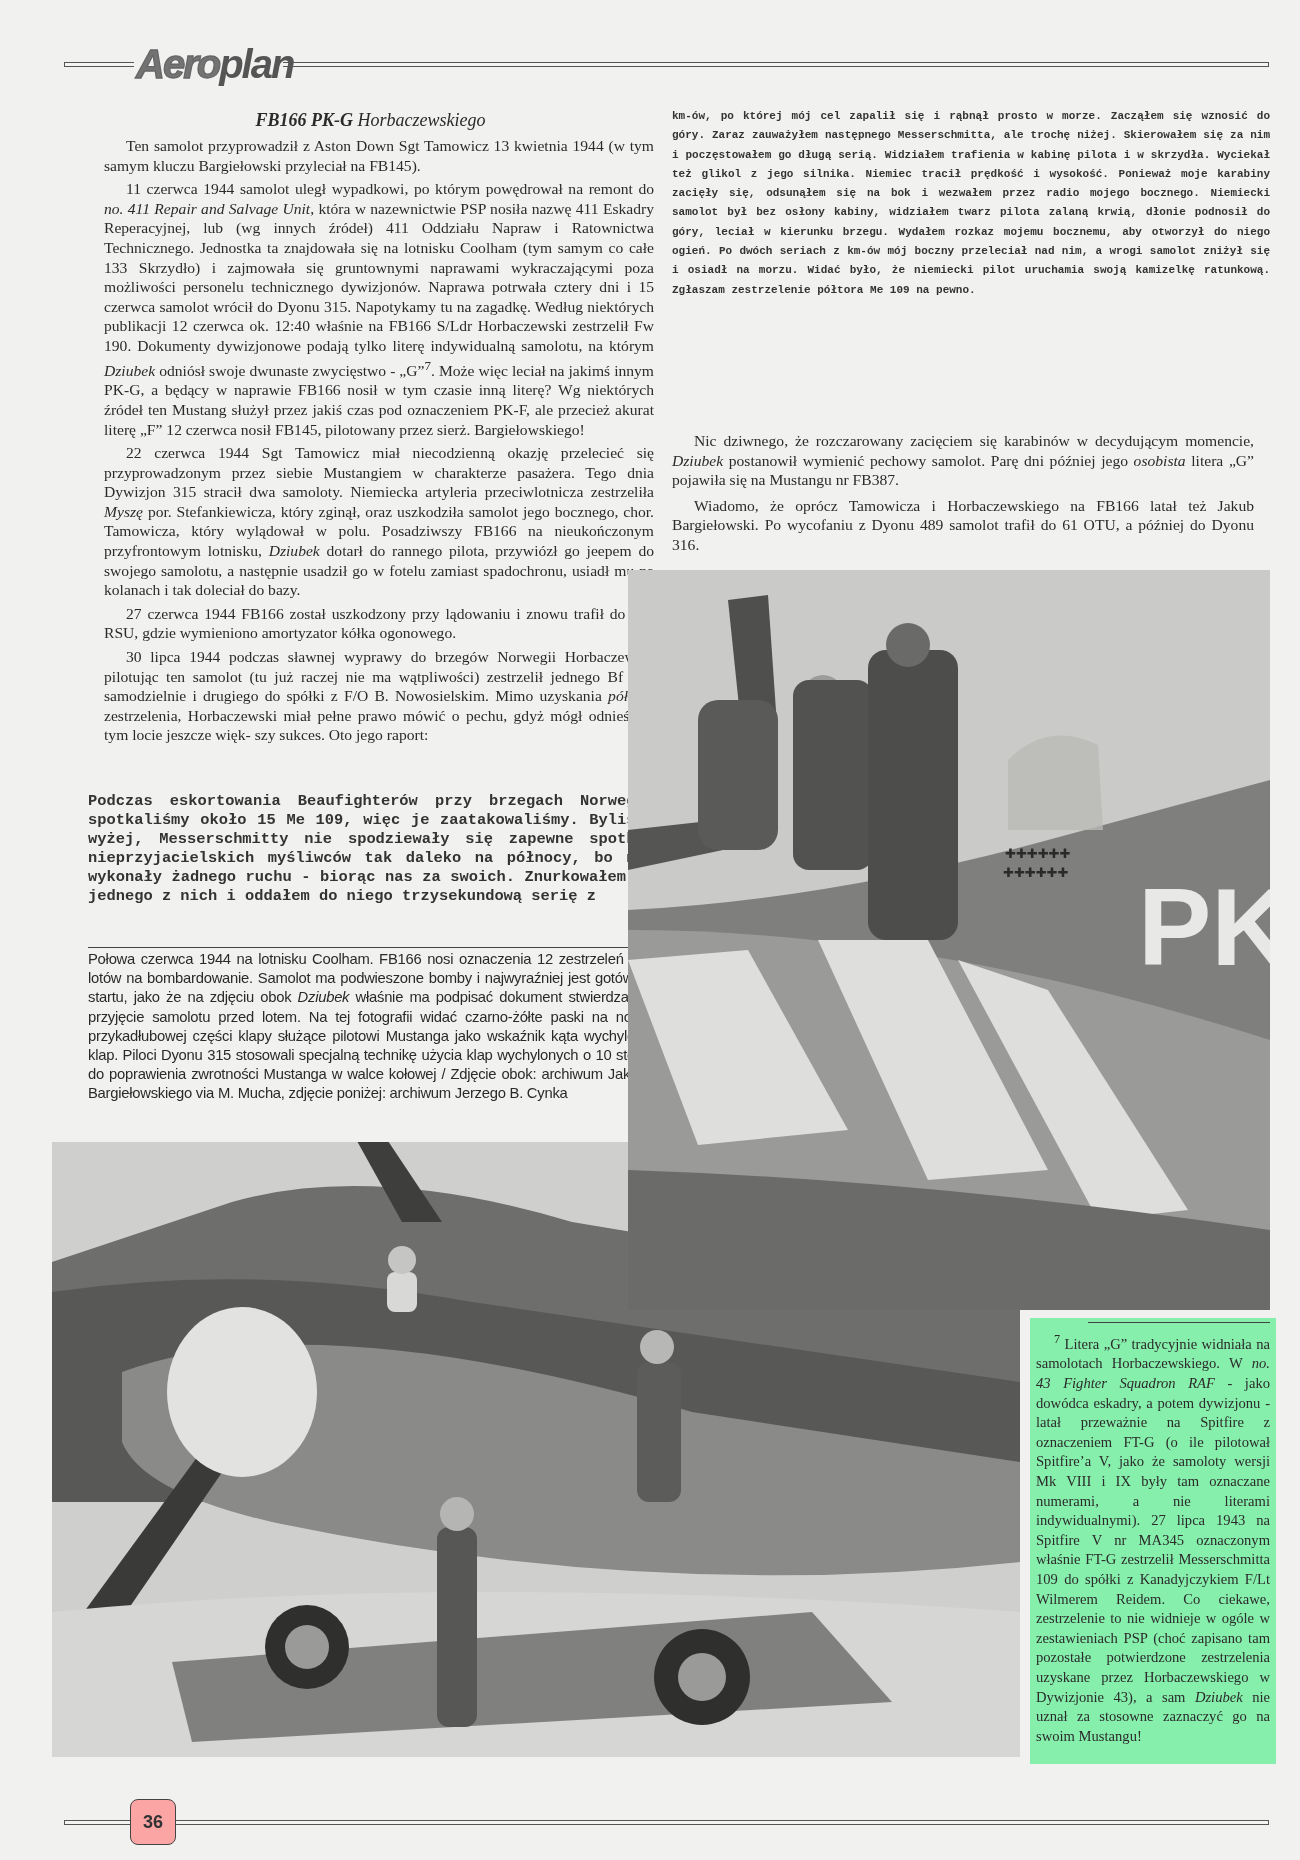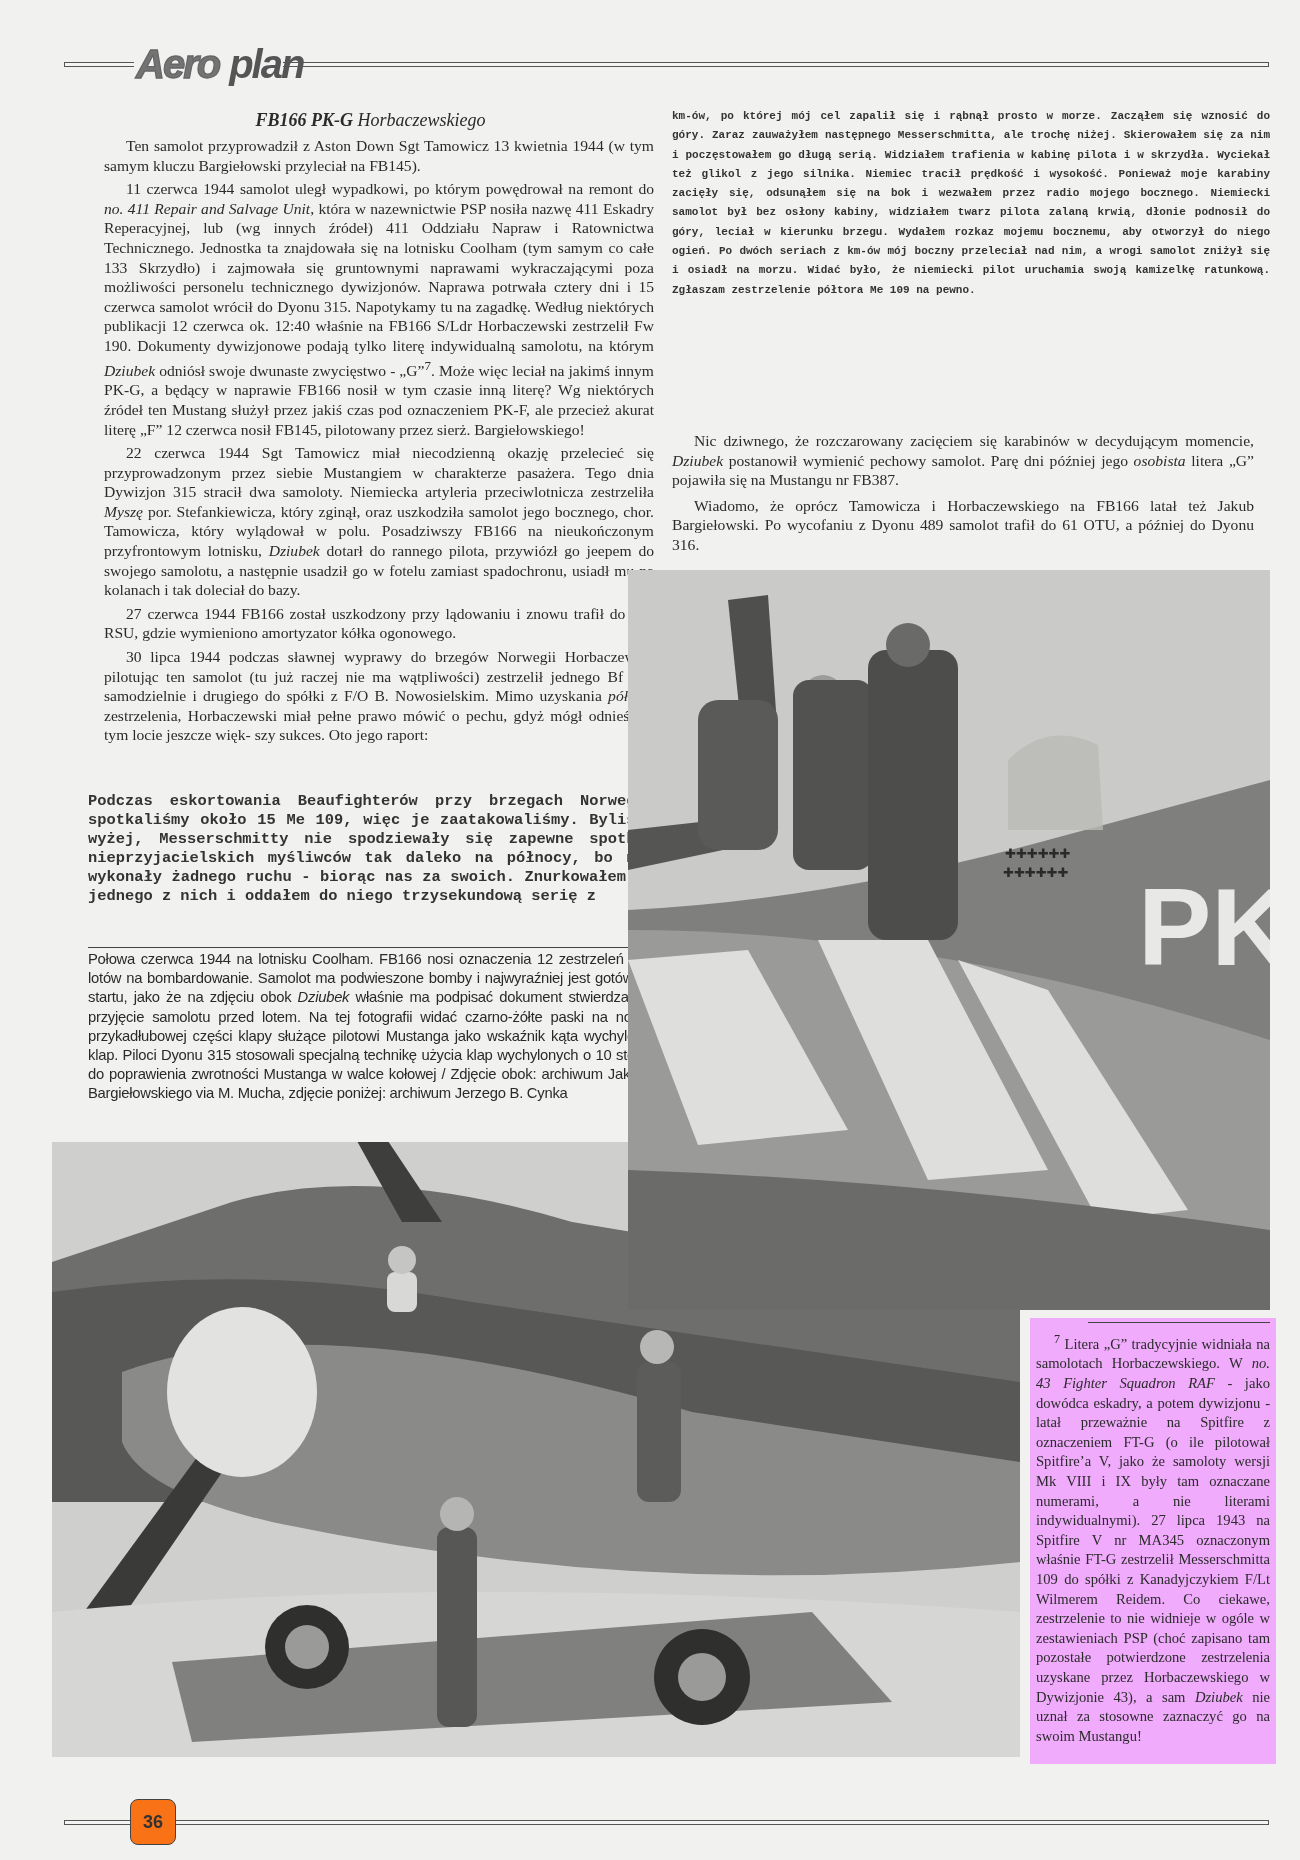--- a/index.html
+++ b/index.html
@@ -7,21 +7,21 @@
   .serif { font-family:"Liberation Serif","DejaVu Serif",serif; }
   .mono  { font-family:"Liberation Mono","DejaVu Sans Mono",monospace; }
   .sans  { font-family:"Liberation Sans","DejaVu Sans",sans-serif; }
   .abs { position:absolute; }
 
   
   .rule { position:absolute; height:3px; border:1px solid #555; background:#f4f4f4; box-sizing:content-box; }
   #header-rule { left:64px; top:62px; width:1203px; }
   #logo { left:134px; top:44px; width:145px; height:40px; font-family:"Liberation Sans","DejaVu Sans",sans-serif; font-style:italic; font-weight:bold; font-size:40px; line-height:40px; letter-spacing:-2px; background:#f1f1ef; padding:0 2px; }
   #logo .a { color:#737373; -webkit-text-stroke:1.3px #666; }
-  #logo .b { color:#555;margin-left:10px; }
+  #logo .b { color:#555; }
 
   
   #title { left:88px; top:108px; width:565px; text-align:center; font-size:18px; line-height:24px;font-style:italic; }
   #title b { font-weight:bold; }
   #left-body { left:88px; top:136px; width:566px; font-size:15.6px; line-height:19.6px; text-align:justify; }
   #left-body p { margin:0 0 4px 16px; text-indent:22px; }
   #report-left { left:88px; top:792px; width:566px; font-size:15.4px; line-height:19.1px; font-weight:bold; color:#333; text-align:justify; }
   #caption-rule { left:88px; top:947px; width:566px; height:0; border-top:1.5px solid #444; }
   #caption { left:88px; top:950px; width:566px; font-size:14.8px; line-height:19.2px; text-align:justify; color:#2a2a2a; letter-spacing:-0.25px; }
 
@@ -29,28 +29,28 @@
   #report-right { left:672px; top:107px; width:598px; font-size:11px; line-height:19.3px; font-weight:bold; color:#333; text-align:justify; }
   #right-body { left:672px; top:431px; width:598px; font-size:15.6px; line-height:19.6px; text-align:justify; }
   #right-body p { margin:0 16px 6px 0; text-indent:22px; }
 
   
   .photo { position:absolute; overflow:hidden; }
   #photo-top { left:628px; top:570px; width:642px; height:740px; background:linear-gradient(180deg,#c9c9c7 0%,#bcbcba 45%,#8f8f8d 70%,#7a7a78 100%); z-index:3; }
   #photo-bottom { left:52px; top:1142px; width:968px; height:615px; background:linear-gradient(180deg,#d8d8d6 0%,#9a9a98 25%,#6f6f6d 45%,#bdbdbb 80%,#cfcfcd 100%); z-index:2; }
 
   
-  #footnote { left:1030px; top:1318px; width:240px; padding:0 0 0 6px; background:#f0abfc; z-index:4; height:446px; }
+  #footnote { left:1030px; top:1318px; width:240px; padding:0 0 0 6px; background:#86efac; z-index:4; height:446px; }
   #footnote-rule { position:absolute; left:58px; top:4px; width:182px; border-top:1px solid #444; }
   #footnote-text { position:absolute; left:6px; top:12px; width:234px; font-size:14.6px; line-height:19.6px; text-align:justify; }
   #footnote-text .ind { display:inline-block; width:18px; }
 
   
   #footer-rule { left:64px; top:1820px; width:1203px; }
-  #page-number { left:130px; top:1799px; width:44px; height:44px; border:1.5px solid #444; border-radius:8px; background:#f97316; font-family:"Liberation Sans","DejaVu Sans",sans-serif; font-weight:bold; font-size:18px; line-height:44px; text-align:center; color:#333; }
+  #page-number { left:130px; top:1799px; width:44px; height:44px; border:1.5px solid #444; border-radius:8px; background:#fca5a5; font-family:"Liberation Sans","DejaVu Sans",sans-serif; font-weight:bold; font-size:18px; line-height:44px; text-align:center; color:#333; }
 </style>
 </head>
 <body>
 
 <div class="rule" id="header-rule"></div>
 <div class="abs" id="logo"><span class="a">Aero</span><span class="b">plan</span></div>
 
 <div class="abs serif" id="title"><b>FB166 PK-G</b><span> Horbaczewskiego</span></div>
 
 <div class="abs serif" id="left-body">

